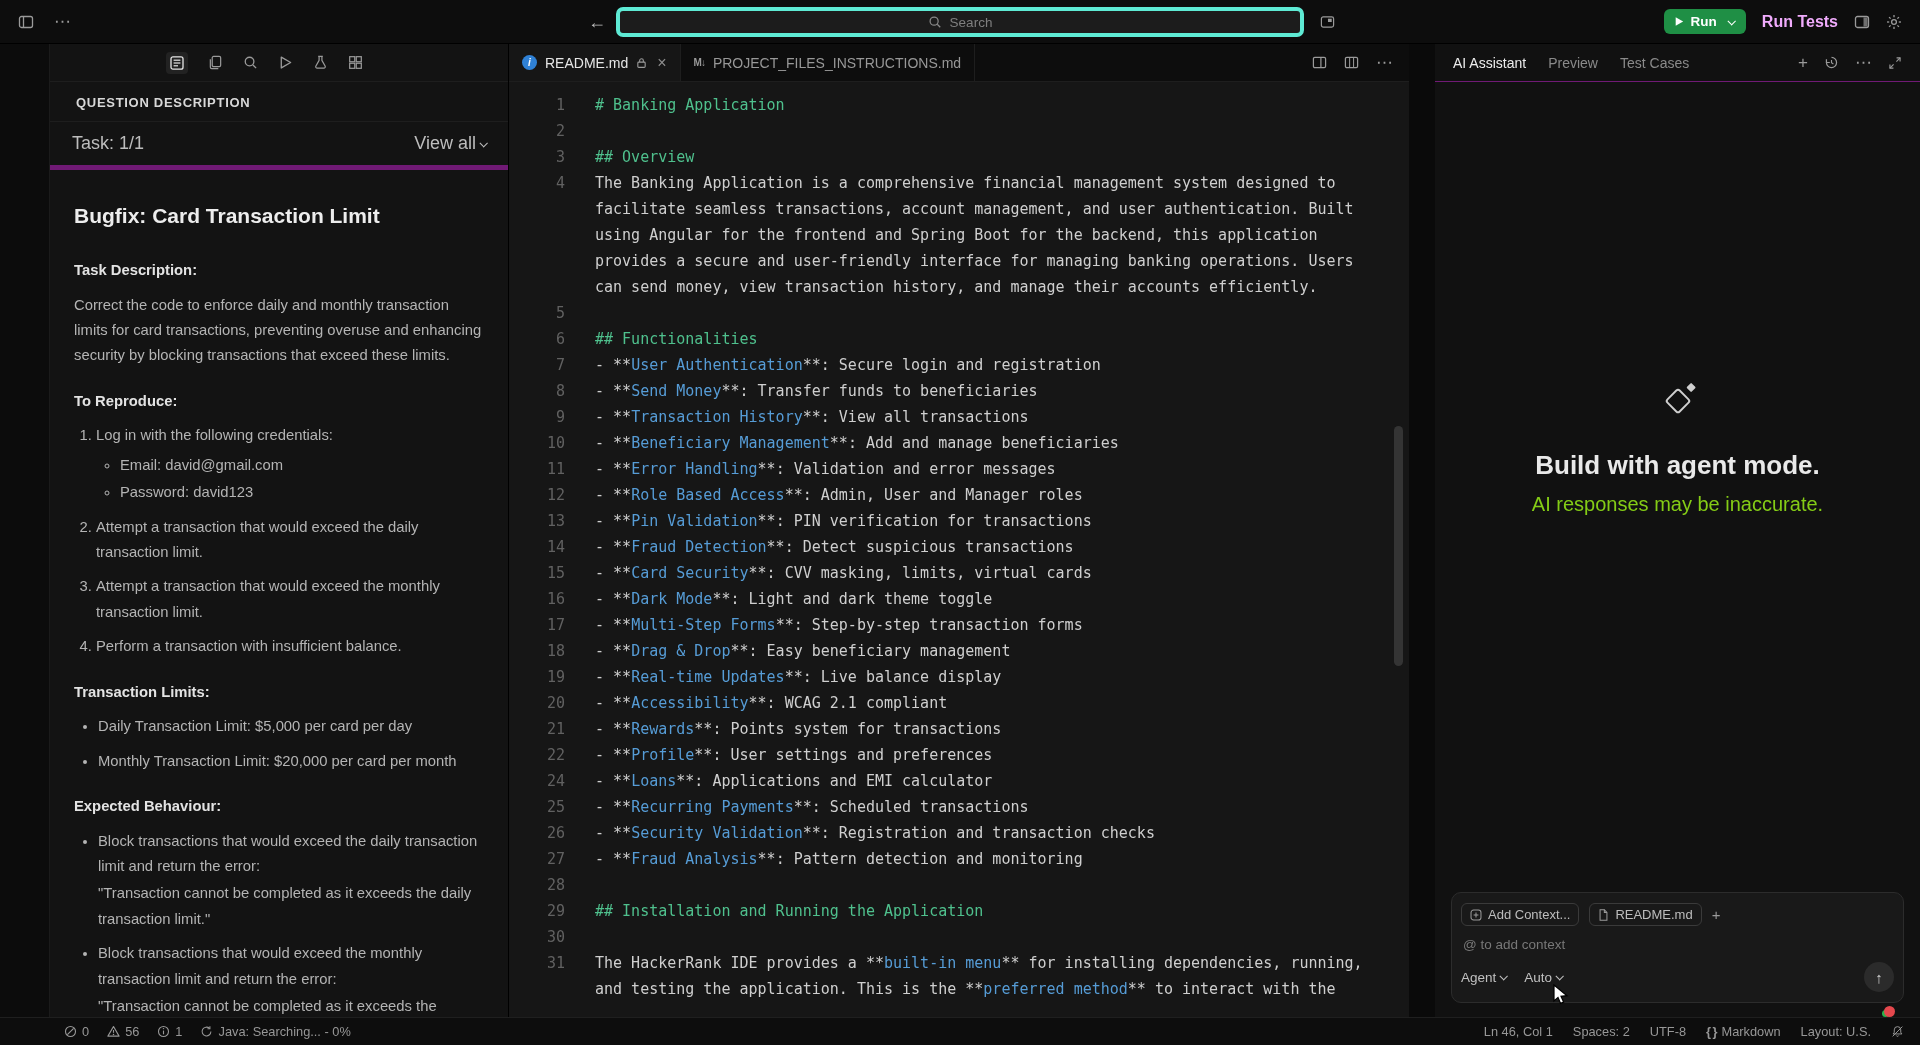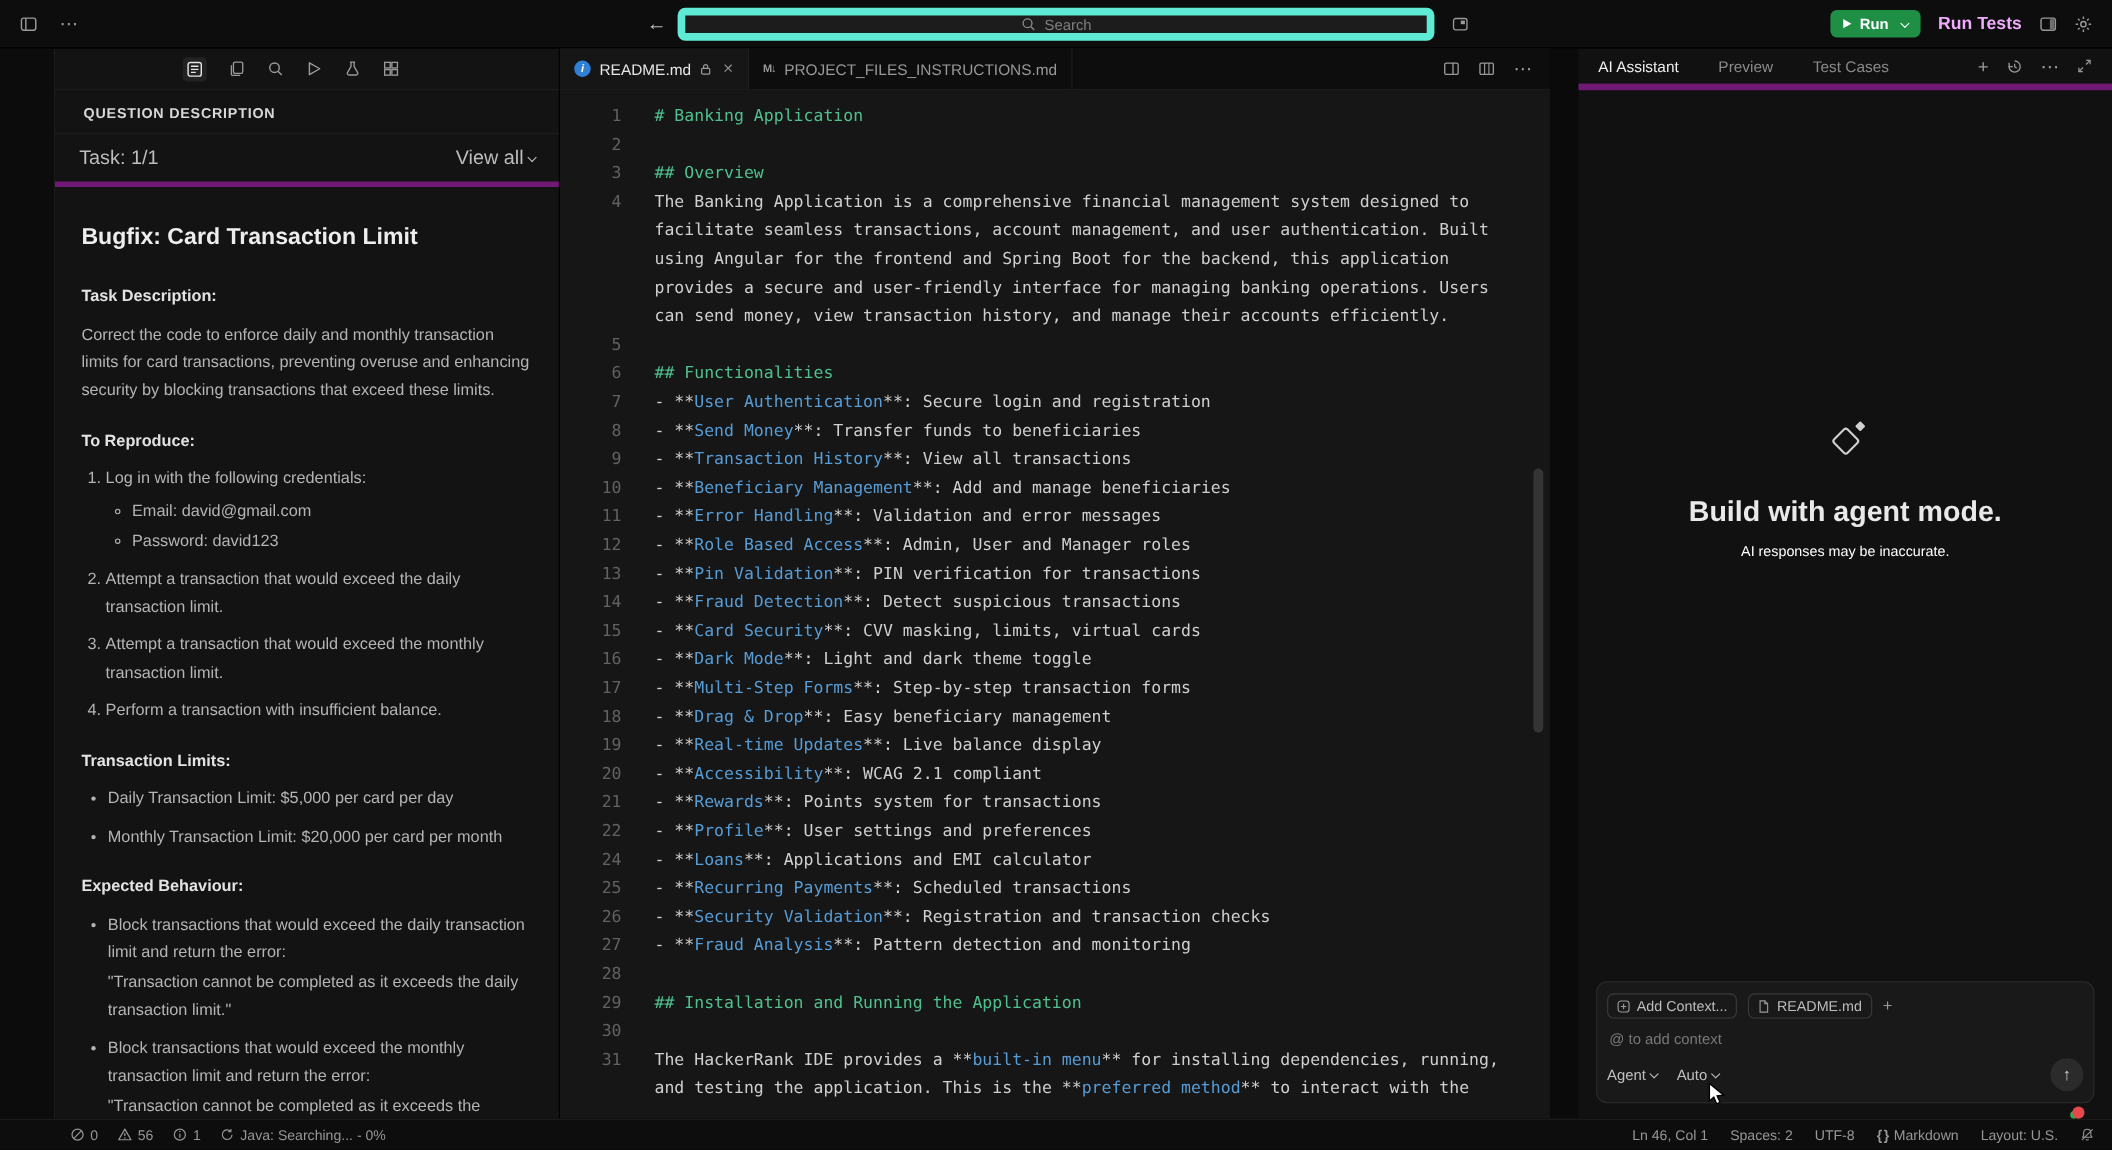--- a/index.html
+++ b/index.html
@@ -10,21 +10,21 @@
 
   
   .topbar{height:44px;flex:none;background:#0d0d0d;border-bottom:1px solid #000;
     display:flex;align-items:center;padding:0 18px;position:relative}
   .tb-left{display:flex;align-items:center;gap:20px;color:#9a9a9a}
   .icon-btn{display:flex;align-items:center;justify-content:center;color:#9a9a9a;cursor:default}
   .more-glyph{font-size:17px;line-height:1;color:#9a9a9a}
   .back-arrow{position:absolute;left:588px;top:50%;transform:translateY(-50%);
     font-size:18px;color:#bdbdbd}
   .searchbox{position:absolute;left:50%;top:7px;transform:translateX(-50%);
-    width:688px;height:30px;background:#1c1c1c;border:7px solid #5eead4;border-radius:7px;
+    width:688px;height:30px;background:#1c1c1c;border:4px solid #5eead4;border-radius:7px;
     display:flex;align-items:center;justify-content:center;gap:8px;color:#7f7f7f;font-size:13.5px}
   .layout-after-search{position:absolute;left:1320px;top:50%;transform:translateY(-50%);color:#9a9a9a}
   .tb-right{margin-left:auto;display:flex;align-items:center;gap:16px}
   .run-btn{display:flex;align-items:center;gap:7px;background:#1f8f45;color:#fff;
     border-radius:6px;padding:5px 12px 5px 10px;font-size:13.5px;font-weight:700}
   .run-tests{color:#f0abfc;font-size:16px;font-weight:700}
   .chev{display:inline-block;width:6px;height:6px;border-right:1.6px solid currentColor;
     border-bottom:1.6px solid currentColor;transform:rotate(45deg) translateY(-1px);margin-left:4px}
 
   
@@ -71,28 +71,28 @@
   .code-text{margin-left:30px;width:780px;white-space:pre-wrap;overflow-wrap:break-word}
   .md-h{color:#4fc08d}
   .md-b{color:#569cd6}
   .md-p{color:#cfcfcf}
   .scroll-thumb{position:absolute;right:6px;top:382px;width:9px;height:240px;background:#343434;border-radius:5px}
 
   .divider{width:26px;flex:none;background:#0a0a0a}
 
   
   .right-panel{width:485px;flex:none;background:#111;display:flex;flex-direction:column;min-height:0}
-  .rp-tabs{height:38px;flex:none;display:flex;align-items:center;gap:36px;padding:0 18px;
-    border-bottom:6px solid #701a75;font-size:14px;color:#8a8a8a}
+  .rp-tabs{height:38px;flex:none;display:flex;align-items:center;gap:22px;padding:0 18px;
+    border-bottom:1px solid #701a75;font-size:14px;color:#8a8a8a}
   .rp-tab.active{color:#ededed}
   .rp-actions{margin-left:auto;display:flex;align-items:center;gap:16px;color:#9a9a9a}
   .plus-glyph{font-size:17px;line-height:1}
   .ai-body{flex:1;min-height:0;display:flex;flex-direction:column;align-items:center;padding-top:296px}
   .ai-headline{margin-top:26px;font-size:26px;font-weight:700;color:#e9e9e9}
-  .ai-subtext{margin-top:12px;font-size:13px;color:#ffffff}
+  .ai-subtext{margin-top:12px;font-size:20px;color:#84cc16}
   .composer{flex:none;margin:0 16px 14px;background:#191919;border:1px solid #2c2c2c;
     border-radius:10px;padding:10px 9px}
   .chips{display:flex;align-items:center;gap:10px}
   .chip{display:flex;align-items:center;gap:6px;border:1px solid #3a3a3a;border-radius:6px;
     padding:3px 8px;font-size:13px;color:#bdbdbd}
   .chip-plus{font-size:15px;color:#9a9a9a}
   .composer-hint{color:#787878;font-size:13.5px;margin:11px 2px 10px}
   .composer-controls{display:flex;align-items:center}
   .dropdown{display:flex;align-items:center;font-size:13.5px;color:#c0c0c0;margin-right:18px}
   .send-btn{margin-left:auto;width:30px;height:30px;border-radius:50%;background:#2b2b2b;

